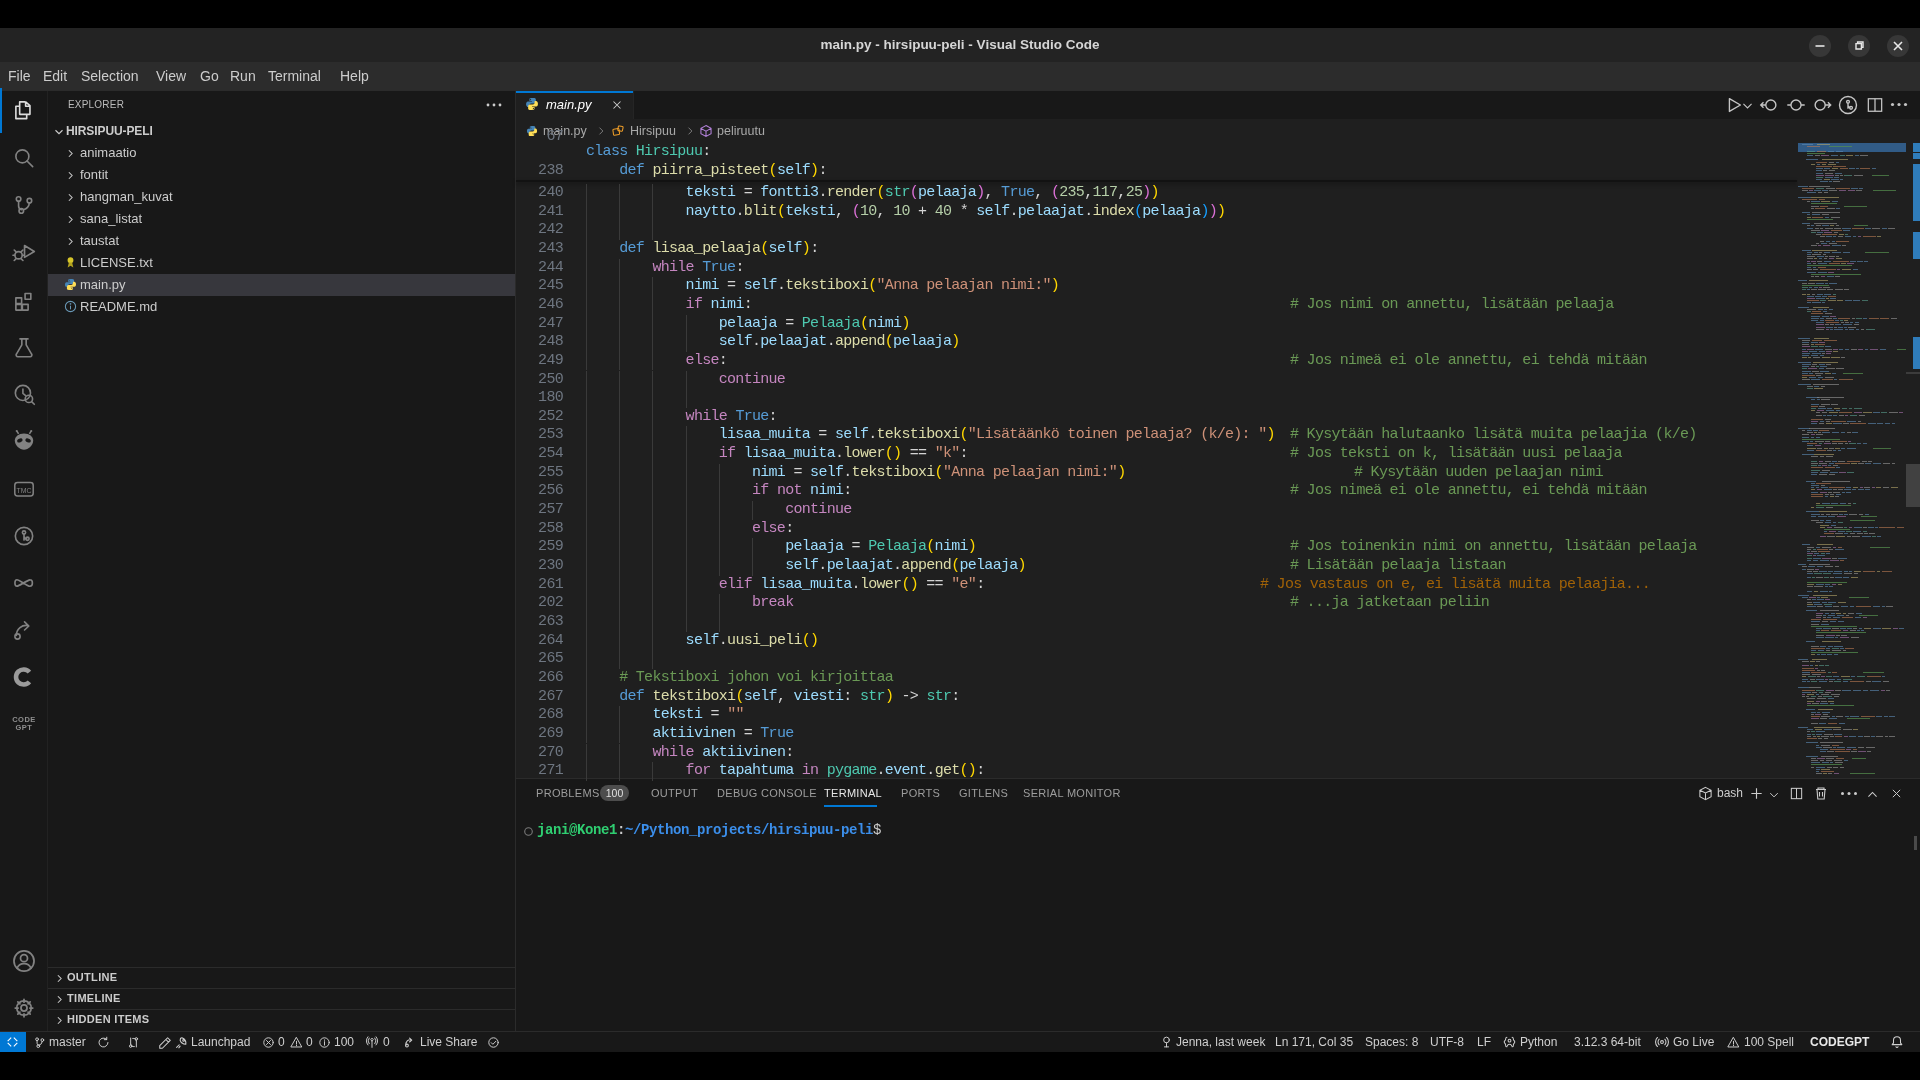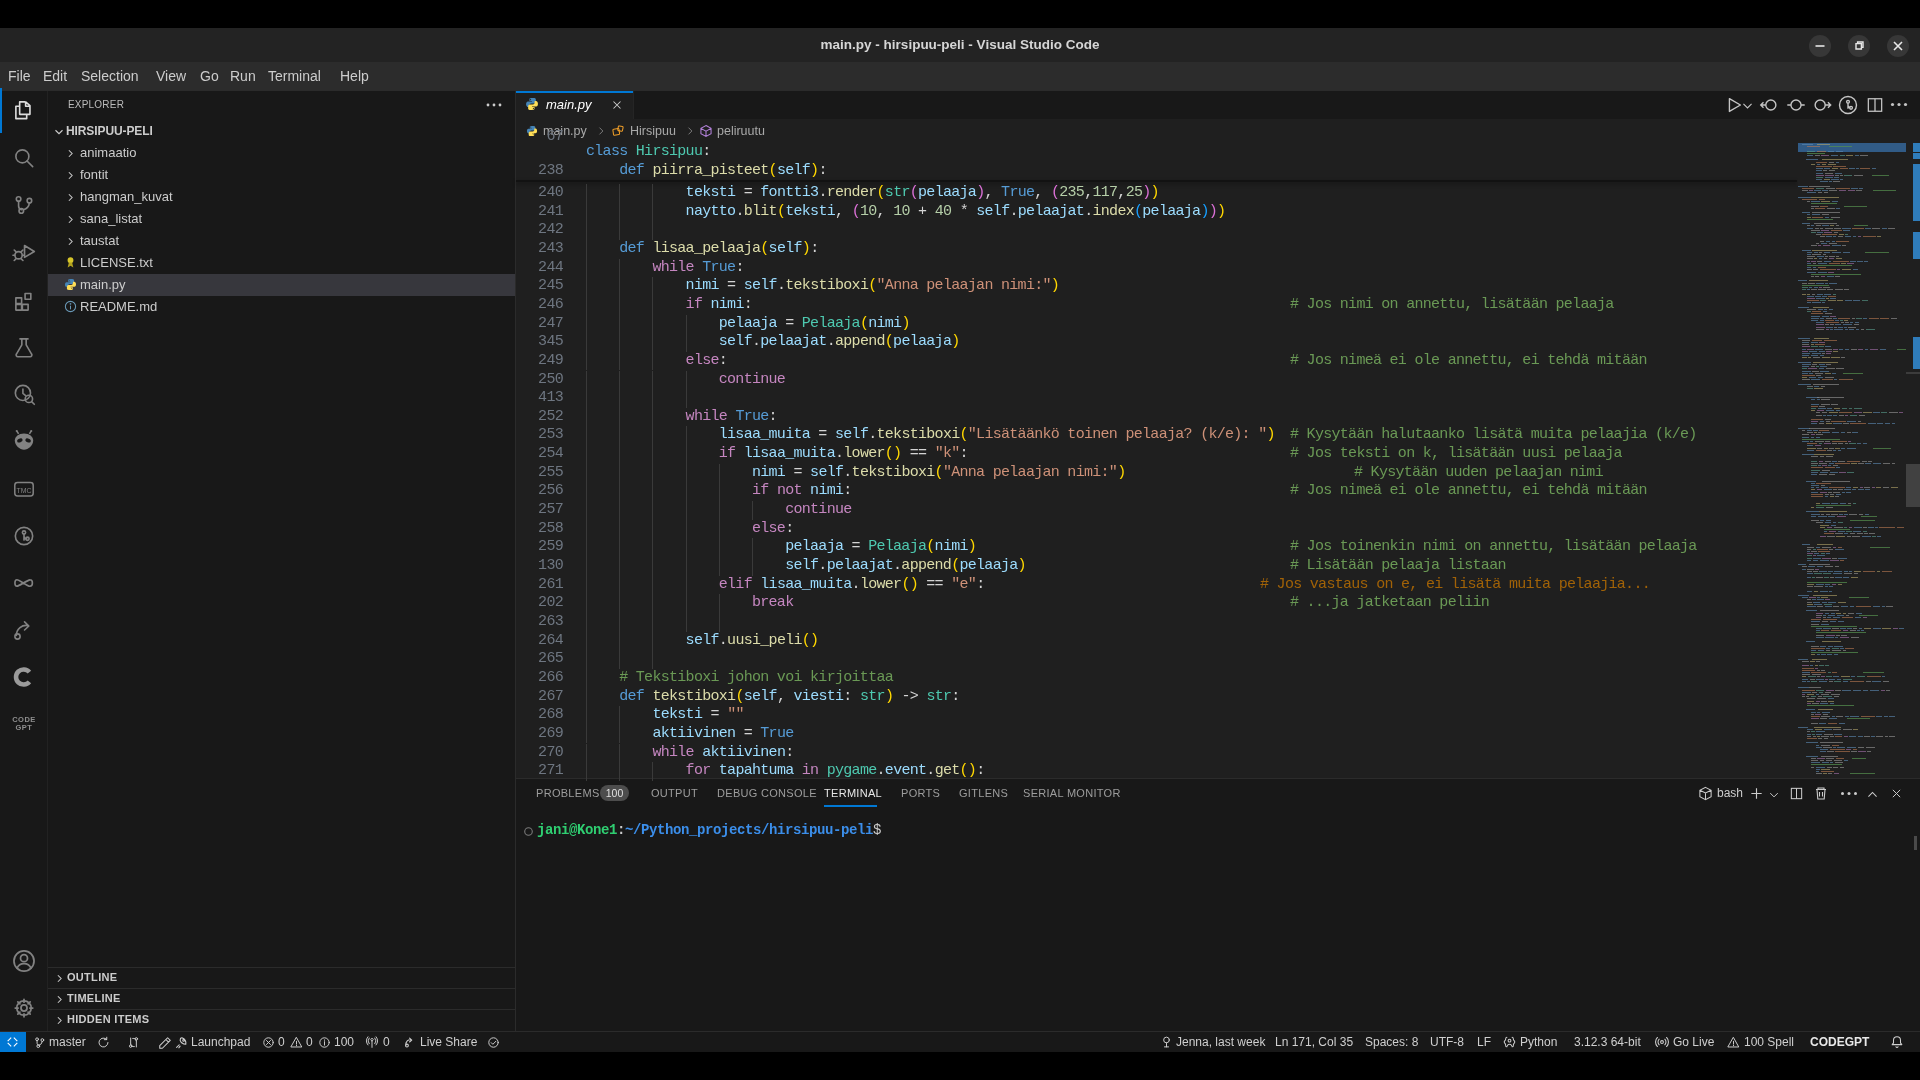--- a/index.html
+++ b/index.html
@@ -277,39 +277,39 @@
 <div class="guide" style="left:586.0px;top:295.9px;height:18.65px"></div>
 <div class="guide" style="left:619.2px;top:295.9px;height:18.65px"></div>
 <div class="guide" style="left:652.4px;top:295.9px;height:18.65px"></div>
 <div class="codeline" style="left:1290px;top:295.9px;color:#6a9955"># Jos nimi on annettu, lisätään pelaaja</div>
 <div class="lnum" style="top:314.54999999999995px">247</div>
 <div class="codeline" style="left:586.0px;top:314.54999999999995px;color:#d4d4d4"><span>                </span><span style="color:#9cdcfe">pelaaja</span> <span style="color:#d4d4d4">=</span> <span style="color:#4ec9b0">Pelaaja</span><span style="color:#ffd700">(</span><span style="color:#9cdcfe">nimi</span><span style="color:#ffd700">)</span></div>
 <div class="guide" style="left:586.0px;top:314.54999999999995px;height:18.65px"></div>
 <div class="guide" style="left:619.2px;top:314.54999999999995px;height:18.65px"></div>
 <div class="guide" style="left:652.4px;top:314.54999999999995px;height:18.65px"></div>
 <div class="guide" style="left:685.6px;top:314.54999999999995px;height:18.65px"></div>
-<div class="lnum" style="top:333.2px">345</div>
+<div class="lnum" style="top:333.2px">248</div>
 <div class="codeline" style="left:586.0px;top:333.2px;color:#d4d4d4"><span>                </span><span style="color:#9cdcfe">self</span><span style="color:#d4d4d4">.</span><span style="color:#9cdcfe">pelaajat</span><span style="color:#d4d4d4">.</span><span style="color:#dcdcaa">append</span><span style="color:#ffd700">(</span><span style="color:#9cdcfe">pelaaja</span><span style="color:#ffd700">)</span></div>
 <div class="guide" style="left:586.0px;top:333.2px;height:18.65px"></div>
 <div class="guide" style="left:619.2px;top:333.2px;height:18.65px"></div>
 <div class="guide" style="left:652.4px;top:333.2px;height:18.65px"></div>
 <div class="guide" style="left:685.6px;top:333.2px;height:18.65px"></div>
 <div class="lnum" style="top:351.85px">249</div>
 <div class="codeline" style="left:586.0px;top:351.85px;color:#d4d4d4"><span>            </span><span style="color:#c586c0">else</span><span style="color:#d4d4d4">:</span></div>
 <div class="guide" style="left:586.0px;top:351.85px;height:18.65px"></div>
 <div class="guide" style="left:619.2px;top:351.85px;height:18.65px"></div>
 <div class="guide" style="left:652.4px;top:351.85px;height:18.65px"></div>
 <div class="codeline" style="left:1290px;top:351.85px;color:#6a9955"># Jos nimeä ei ole annettu, ei tehdä mitään</div>
 <div class="lnum" style="top:370.5px">250</div>
 <div class="codeline" style="left:586.0px;top:370.5px;color:#d4d4d4"><span>                </span><span style="color:#c586c0">continue</span></div>
 <div class="guide" style="left:586.0px;top:370.5px;height:18.65px"></div>
 <div class="guide" style="left:619.2px;top:370.5px;height:18.65px"></div>
 <div class="guide" style="left:652.4px;top:370.5px;height:18.65px"></div>
 <div class="guide" style="left:685.6px;top:370.5px;height:18.65px"></div>
-<div class="lnum" style="top:389.15px">413</div>
+<div class="lnum" style="top:389.15px">180</div>
 <div class="guide" style="left:586.0px;top:389.15px;height:18.65px"></div>
 <div class="guide" style="left:619.2px;top:389.15px;height:18.65px"></div>
 <div class="guide" style="left:652.4px;top:389.15px;height:18.65px"></div>
 <div class="guide" style="left:685.6px;top:389.15px;height:18.65px"></div>
 <div class="lnum" style="top:407.79999999999995px">252</div>
 <div class="codeline" style="left:586.0px;top:407.79999999999995px;color:#d4d4d4"><span>            </span><span style="color:#c586c0">while</span> <span style="color:#569cd6">True</span><span style="color:#d4d4d4">:</span></div>
 <div class="guide" style="left:586.0px;top:407.79999999999995px;height:18.65px"></div>
 <div class="guide" style="left:619.2px;top:407.79999999999995px;height:18.65px"></div>
 <div class="guide" style="left:652.4px;top:407.79999999999995px;height:18.65px"></div>
 <div class="lnum" style="top:426.45px">253</div>
@@ -359,21 +359,21 @@
 <div class="guide" style="left:718.8px;top:519.7px;height:18.65px"></div>
 <div class="lnum" style="top:538.3499999999999px">259</div>
 <div class="codeline" style="left:586.0px;top:538.3499999999999px;color:#d4d4d4"><span>                        </span><span style="color:#9cdcfe">pelaaja</span> <span style="color:#d4d4d4">=</span> <span style="color:#4ec9b0">Pelaaja</span><span style="color:#ffd700">(</span><span style="color:#9cdcfe">nimi</span><span style="color:#ffd700">)</span></div>
 <div class="guide" style="left:586.0px;top:538.3499999999999px;height:18.65px"></div>
 <div class="guide" style="left:619.2px;top:538.3499999999999px;height:18.65px"></div>
 <div class="guide" style="left:652.4px;top:538.3499999999999px;height:18.65px"></div>
 <div class="guide" style="left:685.6px;top:538.3499999999999px;height:18.65px"></div>
 <div class="guide" style="left:718.8px;top:538.3499999999999px;height:18.65px"></div>
 <div class="guide" style="left:752.0px;top:538.3499999999999px;height:18.65px"></div>
 <div class="codeline" style="left:1290px;top:538.3499999999999px;color:#6a9955"># Jos toinenkin nimi on annettu, lisätään pelaaja</div>
-<div class="lnum" style="top:557.0px">130</div>
+<div class="lnum" style="top:557.0px">230</div>
 <div class="codeline" style="left:586.0px;top:557.0px;color:#d4d4d4"><span>                        </span><span style="color:#9cdcfe">self</span><span style="color:#d4d4d4">.</span><span style="color:#9cdcfe">pelaajat</span><span style="color:#d4d4d4">.</span><span style="color:#dcdcaa">append</span><span style="color:#ffd700">(</span><span style="color:#9cdcfe">pelaaja</span><span style="color:#ffd700">)</span></div>
 <div class="guide" style="left:586.0px;top:557.0px;height:18.65px"></div>
 <div class="guide" style="left:619.2px;top:557.0px;height:18.65px"></div>
 <div class="guide" style="left:652.4px;top:557.0px;height:18.65px"></div>
 <div class="guide" style="left:685.6px;top:557.0px;height:18.65px"></div>
 <div class="guide" style="left:718.8px;top:557.0px;height:18.65px"></div>
 <div class="guide" style="left:752.0px;top:557.0px;height:18.65px"></div>
 <div class="codeline" style="left:1290px;top:557.0px;color:#6a9955"># Lisätään pelaaja listaan</div>
 <div class="lnum" style="top:575.65px">261</div>
 <div class="codeline" style="left:586.0px;top:575.65px;color:#d4d4d4"><span>                </span><span style="color:#c586c0">elif</span> <span style="color:#9cdcfe">lisaa_muita</span><span style="color:#d4d4d4">.</span><span style="color:#dcdcaa">lower</span><span style="color:#ffd700">()</span> <span style="color:#d4d4d4">==</span> <span style="color:#ce9178">"e"</span><span style="color:#d4d4d4">:</span></div>

